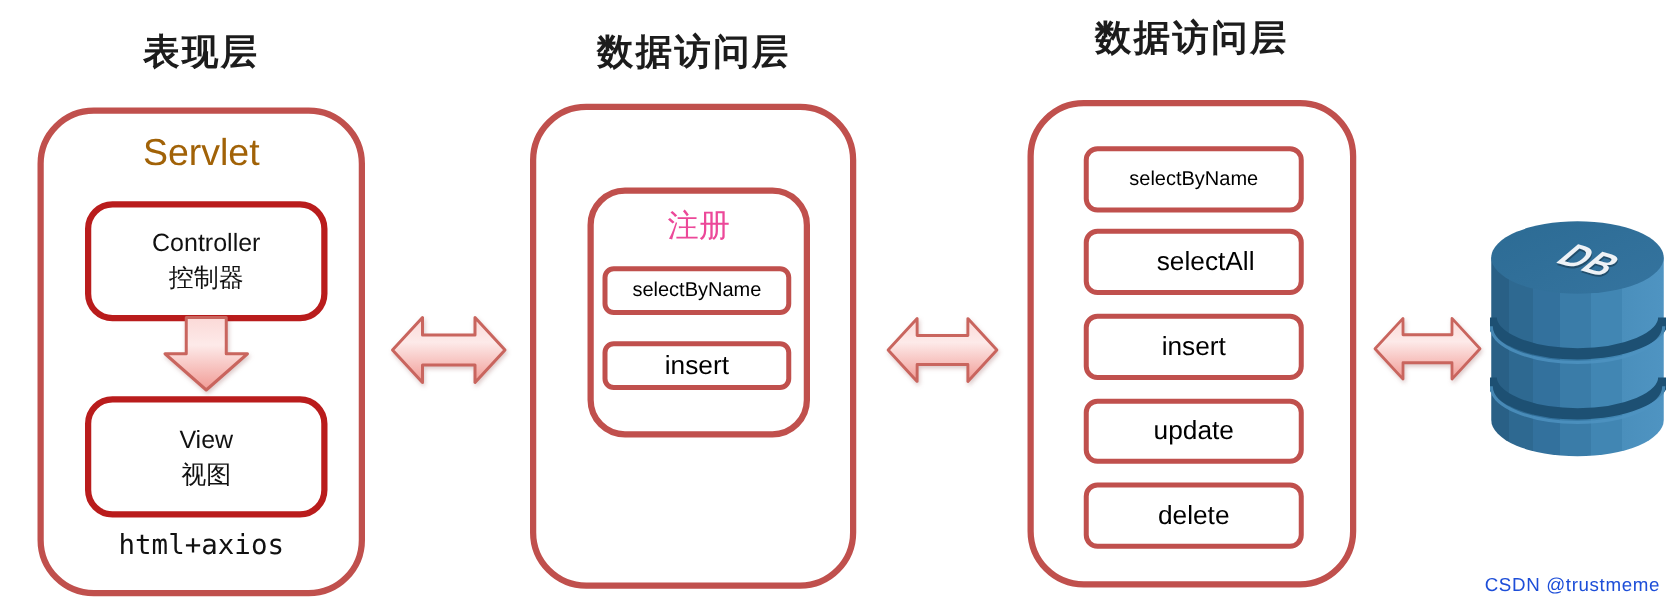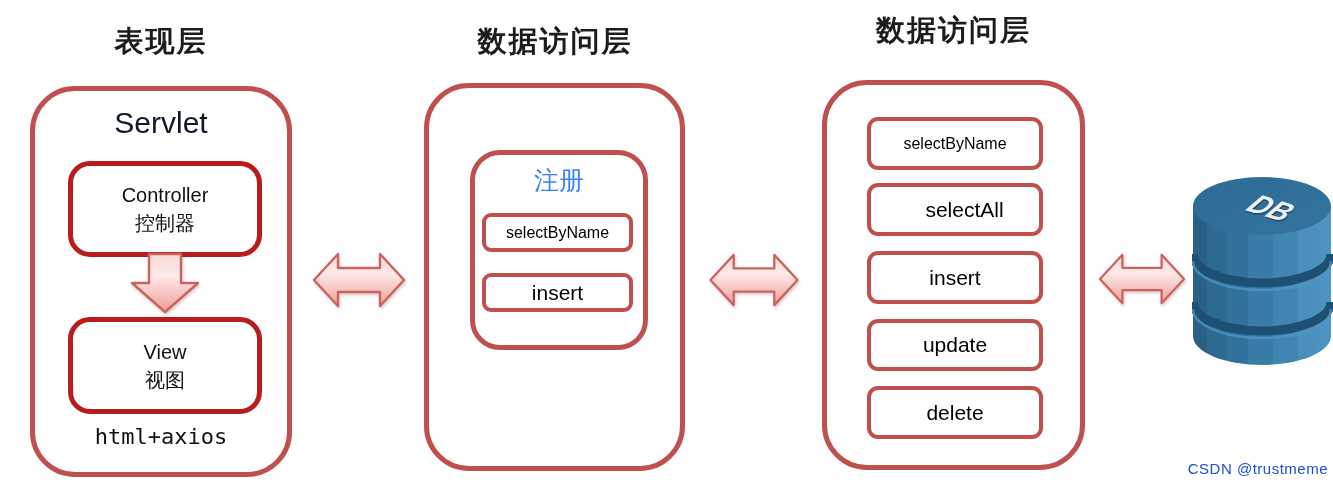--- a/index.html
+++ b/index.html
@@ -10,23 +10,23 @@
   .outer-box{position:absolute;border:5px solid #C0504D;border-radius:45px;box-sizing:border-box;background:#fff;}
   .purple-box{position:absolute;border:5px solid #b91c1c;border-radius:22px;box-sizing:border-box;
               display:flex;flex-direction:column;align-items:center;justify-content:center;
               font-size:20px;line-height:1.4;color:#111;background:#fff;}
   .red-inner{position:absolute;border:5px solid #C0504D;border-radius:30px;box-sizing:border-box;background:#fff;}
   .method-box{position:absolute;border:4px solid #C0504D;border-radius:11px;box-sizing:border-box;
               display:flex;align-items:center;justify-content:center;background:#fff;color:#000;}
   .fs-small{font-size:16px;}
   .fs-med{font-size:21px;}
   .servlet-heading{position:absolute;left:30px;top:106px;width:262px;text-align:center;
-                   font-size:30px;color:#0f172a;}
+                   font-size:30px;color:#a16207;}
   .register-title{position:absolute;left:470px;top:164px;width:178px;text-align:center;
-                  font-size:25px;color:#3b82f6;}
+                  font-size:25px;color:#ec4899;}
   .mono-footer{position:absolute;left:30px;top:424px;width:262px;text-align:center;
                font-family:"DejaVu Sans Mono",monospace;font-size:22px;color:#111;}
   .watermark{position:absolute;right:5px;top:460px;font-size:15px;color:#1d4ed8;letter-spacing:.5px;}
   svg{display:block;}
   .arrow-shadow{filter:drop-shadow(1.5px 2.5px 1.5px rgba(120,40,40,.25));}
 </style>
 </head>
 <body>
 
 <div id="page">

